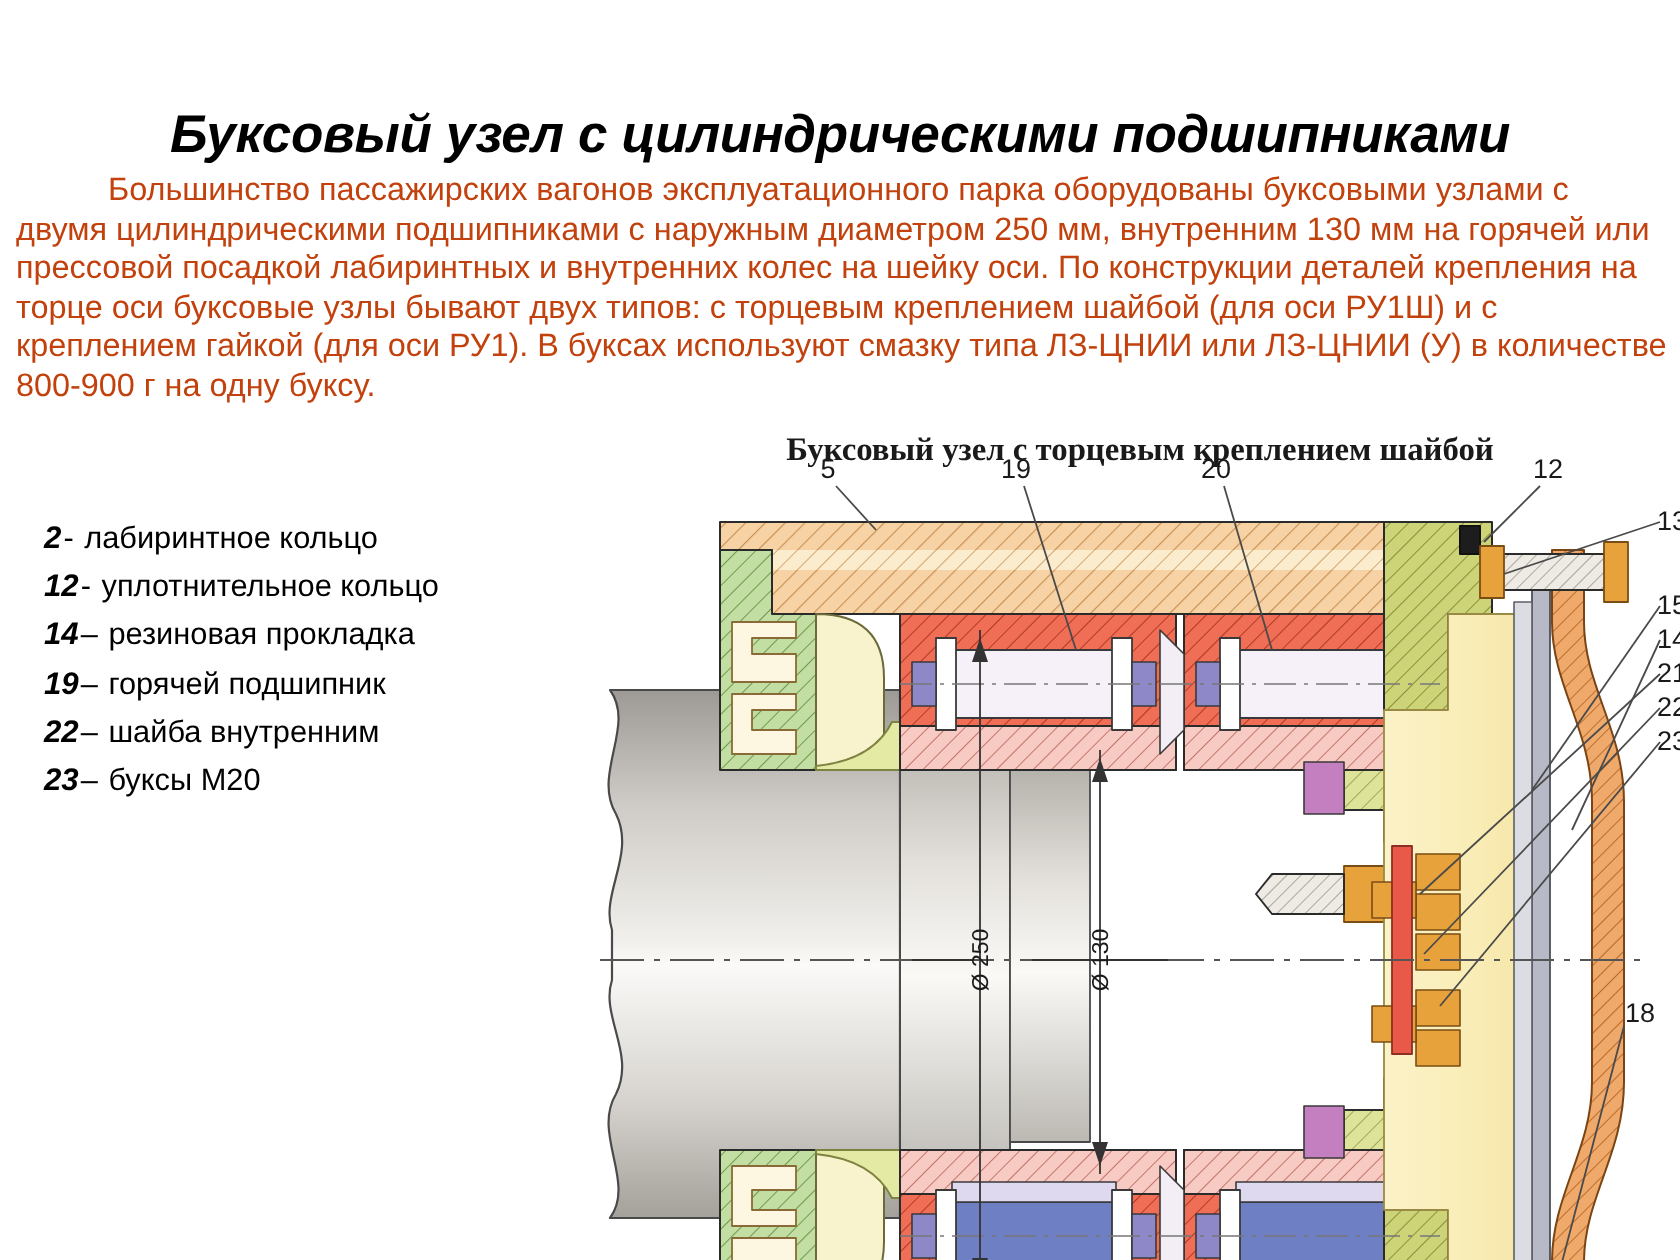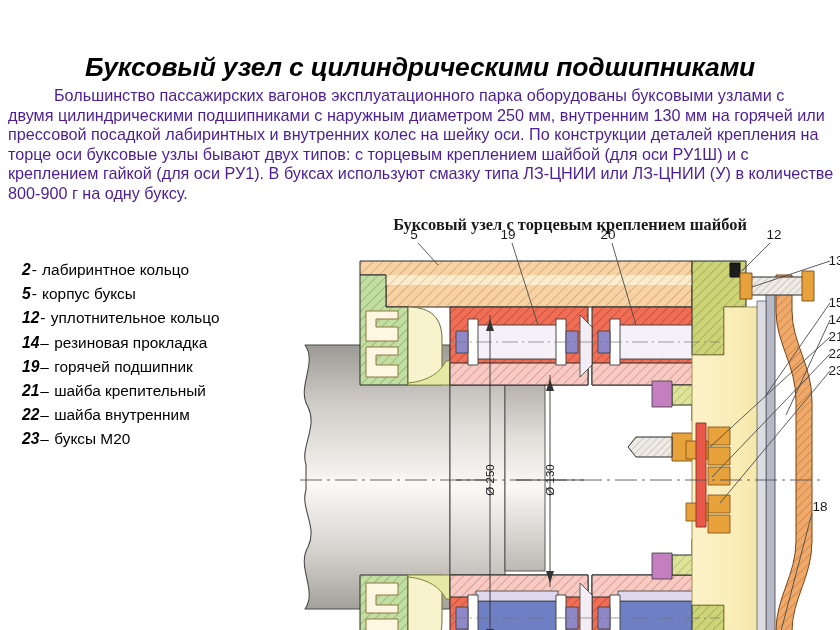--- a/index.html
+++ b/index.html
@@ -36,21 +36,21 @@
   #intro {
     position: absolute;
     left: 8px;
     top: 86px;
     width: 826px;
     font-family: "Liberation Sans", sans-serif;
     font-size: 16.2px;
     line-height: 19.6px;
     text-indent: 46px;
     text-align: left;
-    color: #4c1d95;
+    color: #c2410c;
   }
 
   
   #legend {
     position: absolute;
     left: 22px;
     top: 258px;
     width: 275px;
   }
   .legend-row {
@@ -99,33 +99,27 @@
 
 <div id="page-title">Буксовый узел с цилиндрическими подшипниками</div>
 
 <div id="intro">Большинство пассажирских вагонов эксплуатационного парка оборудованы буксовыми узлами с двумя цилиндрическими подшипниками с наружным диаметром 250 мм, внутренним 130 мм на горячей или прессовой посадкой лабиринтных и внутренних колес на шейку оси. По конструкции деталей крепления на торце оси буксовые узлы бывают двух типов: с торцевым креплением шайбой (для оси РУ1Ш) и с креплением гайкой (для оси РУ1). В буксах используют смазку типа ЛЗ-ЦНИИ или ЛЗ-ЦНИИ (У) в количестве 800-900 г на одну буксу.</div>
 
 <div id="legend">
   <div class="legend-row">
     <span class="legend-num">2</span><span class="legend-dash">-</span> <span class="legend-text">лабиринтное кольцо</span>
   </div>
   <div class="legend-row">
-    <span class="legend-num">5</span><span class="legend-dash">-</span> <span class="legend-text">корпус буксы</span>
-  </div>
-  <div class="legend-row">
     <span class="legend-num">12</span><span class="legend-dash">-</span> <span class="legend-text">уплотнительное кольцо</span>
   </div>
   <div class="legend-row">
     <span class="legend-num">14</span><span class="legend-dash">–</span> <span class="legend-text">резиновая прокладка</span>
   </div>
   <div class="legend-row">
     <span class="legend-num">19</span><span class="legend-dash">–</span> <span class="legend-text">горячей подшипник</span>
-  </div>
-  <div class="legend-row">
-    <span class="legend-num">21</span><span class="legend-dash">–</span> <span class="legend-text">шайба крепительный</span>
   </div>
   <div class="legend-row">
     <span class="legend-num">22</span><span class="legend-dash">–</span> <span class="legend-text">шайба внутренним</span>
   </div>
   <div class="legend-row">
     <span class="legend-num">23</span><span class="legend-dash">–</span> <span class="legend-text">буксы М20</span>
   </div>
 </div>
 
 <div id="diagram">

